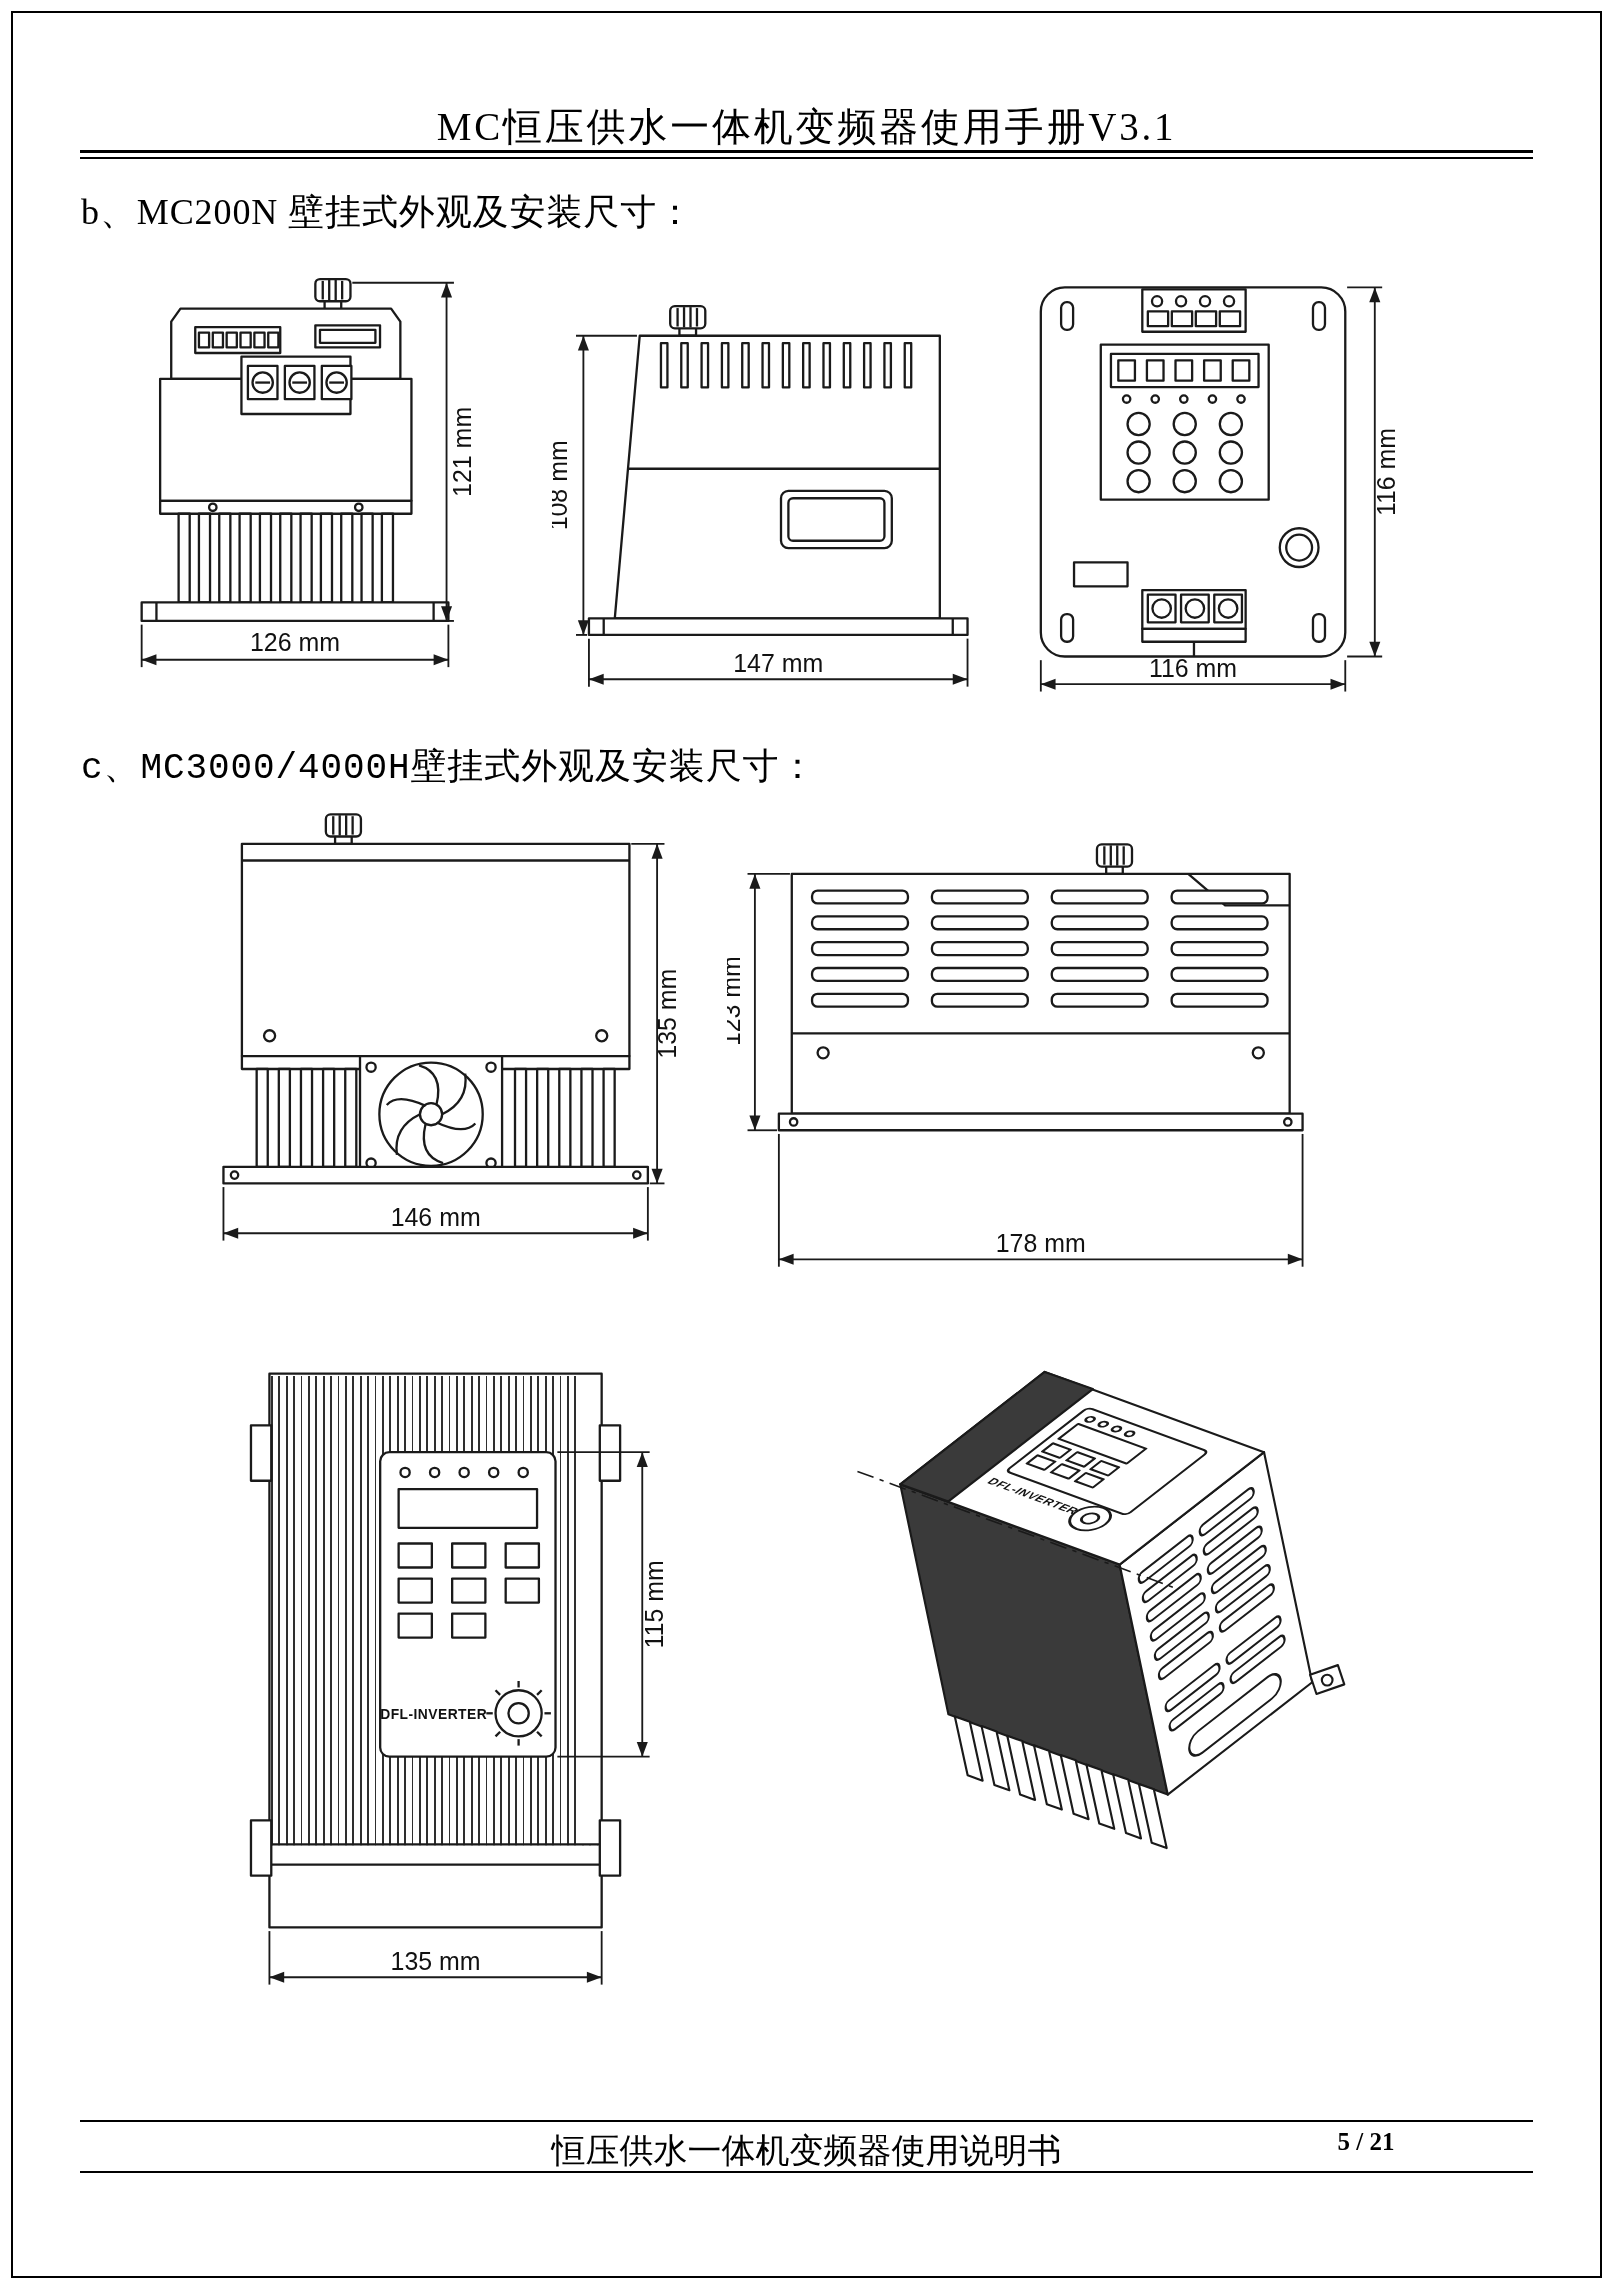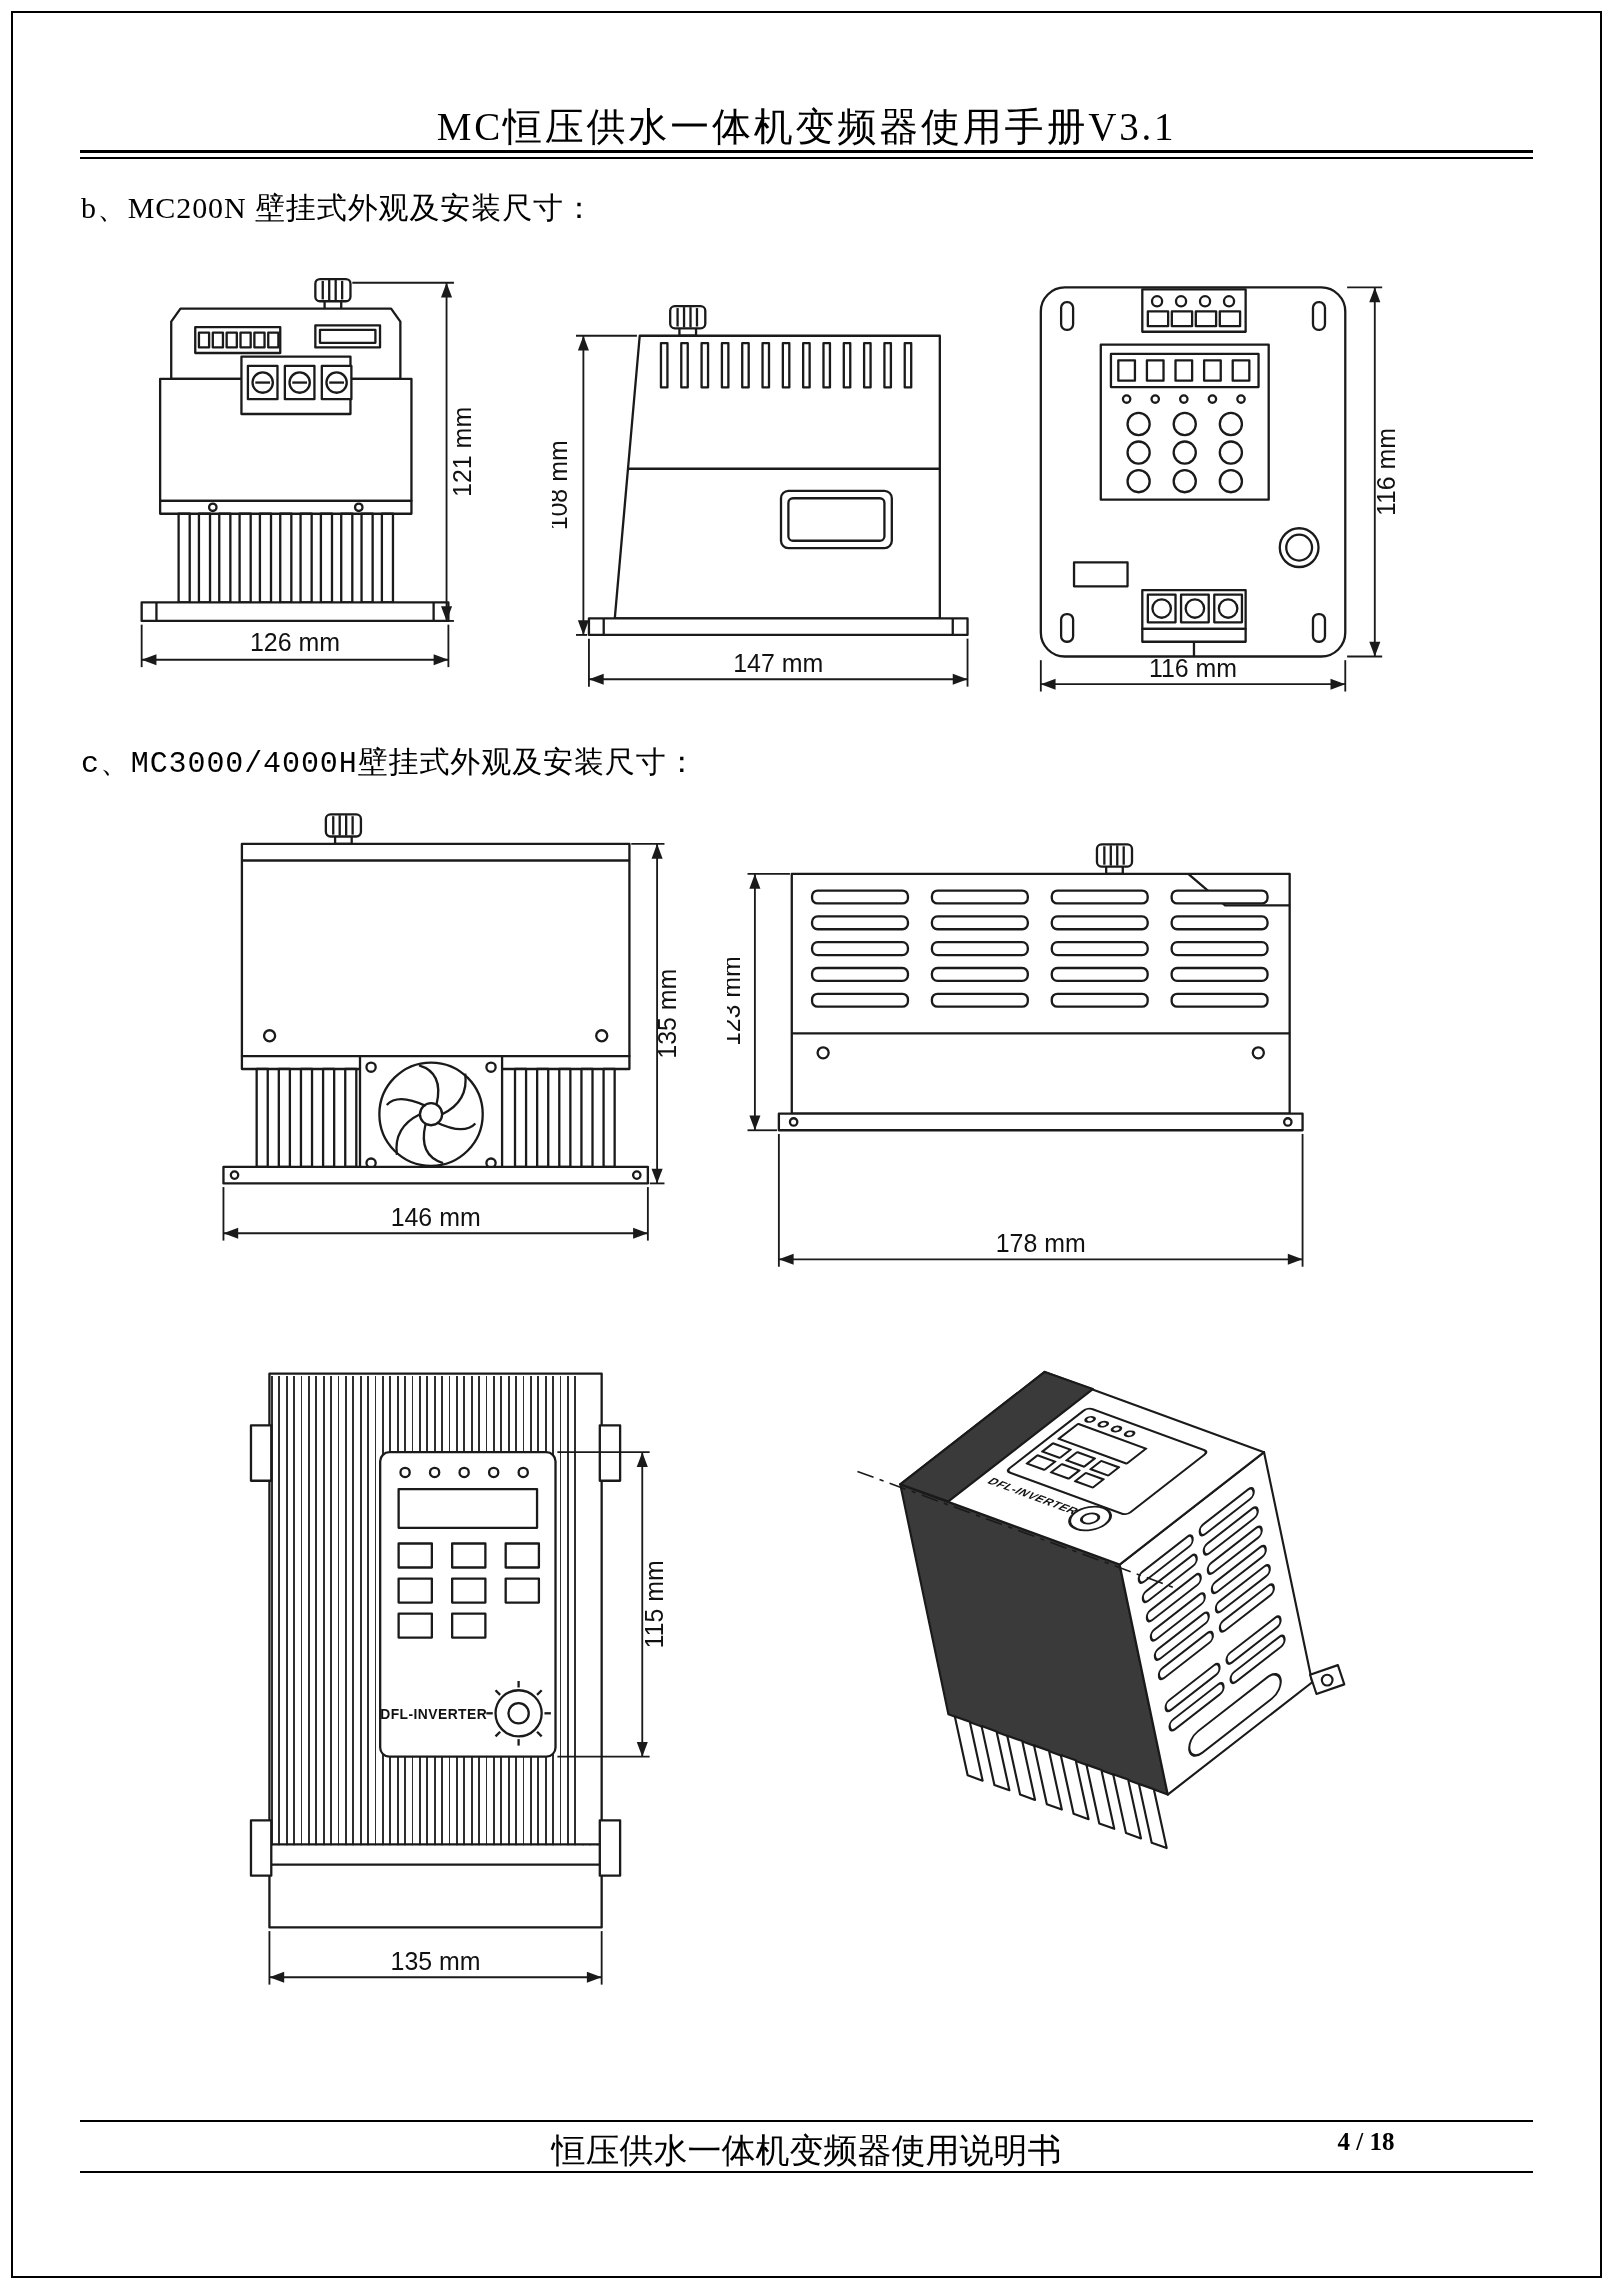--- a/index.html
+++ b/index.html
@@ -3,21 +3,21 @@
 <meta charset="utf-8">
 <style>
   html,body { margin:0; padding:0; background:#fff; }
   .page { position:relative; width:1613px; height:2289px; background:#fff; overflow:hidden;
           font-family:"Liberation Serif", serif; color:#000; }
   .frame { position:absolute; left:11px; top:11px; right:11px; bottom:11px; border:2.8px solid #000; }
   .h-title { position:absolute; left:0; right:0; top:100px; text-align:center;
              font-size:39px; letter-spacing:2.8px; }
   .rule1 { position:absolute; left:80px; right:80px; top:150px; height:3.2px; background:#000; }
   .rule2 { position:absolute; left:80px; right:80px; top:157px; height:1.7px; background:#000; }
-  .sec-h { position:absolute; left:81px; font-size:30px; letter-spacing:0.9px; }
+  .sec-h { position:absolute; left:81px; font-size:36px; letter-spacing:0.9px; }
   #secb { top:188px; }
   #secc { top:742px;font-family:Liberation Mono, monospace; }
   .fig { position:absolute; }
   .fig svg { display:block; position:relative; z-index:1; }
   .hatch { position:absolute; left:57px; top:29.5px; width:329px; height:550px; z-index:0;
            background:repeating-linear-gradient(90deg,#2e2e2e 0px,#2e2e2e 1.7px,#ffffff 1.7px,#ffffff 7.4px); }
   .dev { stroke:#1a1a1a; stroke-width:2.5; fill:#fff; stroke-linejoin:round; }
   .dev line, .dev polyline { fill:none; }
   .dev .nf { fill:none; }
   .dim-lines line { stroke:#1a1a1a; stroke-width:2; fill:none; }
@@ -496,16 +496,16 @@
         </g>
         <polygon points="498,338 524,329 530,347 504,356" fill="#fff"></polygon>
         <circle cx="514" cy="343" r="5" fill="#fff"></circle>
         <line x1="75" y1="148" x2="372" y2="257" stroke-dasharray="16 6 4 6" stroke-width="1.5" fill="none"></line>
       </g>
     </svg>
   </div>
 
   <div class="f-rule1"></div>
   <div class="f-title">恒压供水一体机变频器使用说明书</div>
-  <div class="f-page">4 / 18</div>
+  <div class="f-page">5 / 21</div>
   <div class="f-rule2"></div>
 </div>
 
 
 </body></html>

